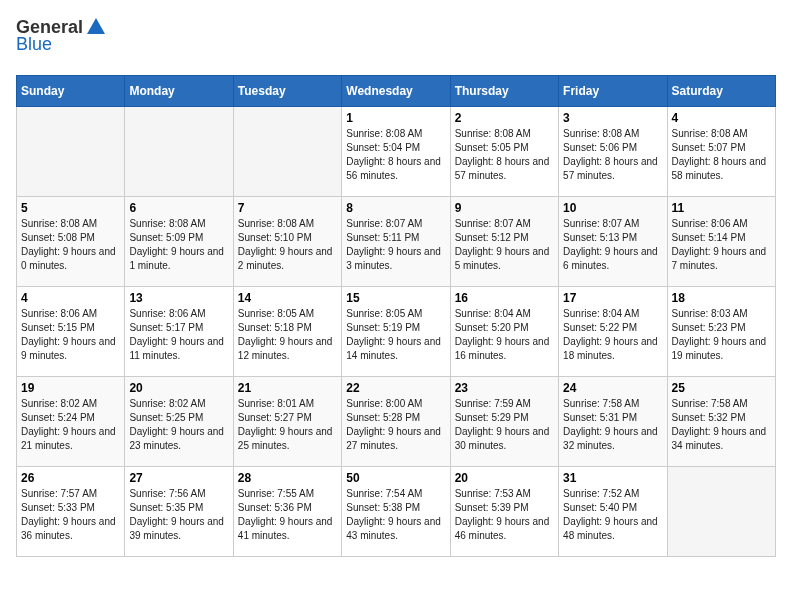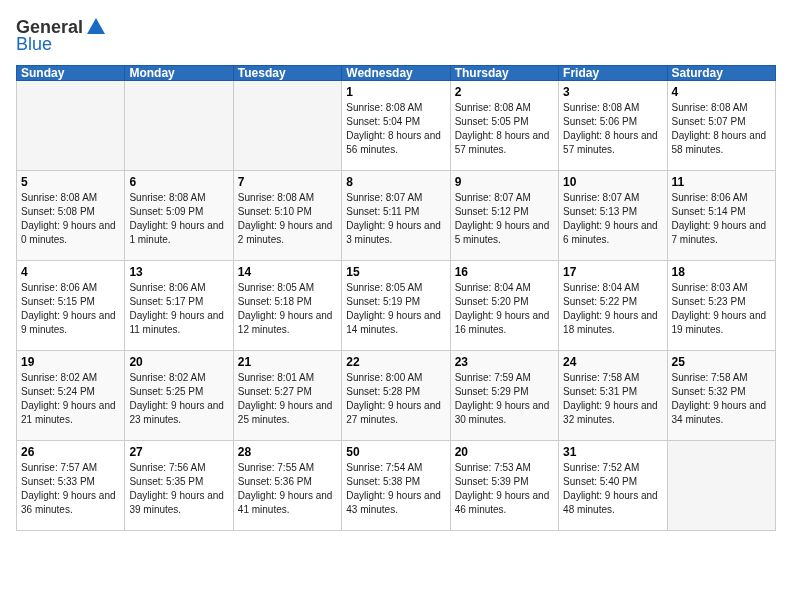--- a/index.html
+++ b/index.html
@@ -7,21 +7,21 @@
       font-family: Arial, sans-serif;
       background: #fff;
       width: 792px;
       min-height: 612px;
       padding: 16px;
     }
     .header {
       display: flex;
       justify-content: space-between;
       align-items: center;
-      margin-bottom: 10px;
+      margin-bottom: 20px;
     }
     .logo {
       display: flex;
       align-items: center;
     }
     .title-block {
       text-align: right;
     }
     .calendar-title {
       font-size: 36px;
@@ -34,21 +34,21 @@
       color: #444;
     }
     table {
       width: 100%;
       border-collapse: collapse;
       font-size: 11px;
     }
     thead tr th {
       background-color: #2a6ebb;
       color: #fff;
-      padding: 0 4px;
+      padding: 8px 4px;
       text-align: left;
       font-size: 12px;
       font-weight: bold;
       border: 1px solid #1a5aa8;
     }
     tbody tr td {
       border: 1px solid #ccc;
       vertical-align: top;
       padding: 4px;
       width: 108px;

